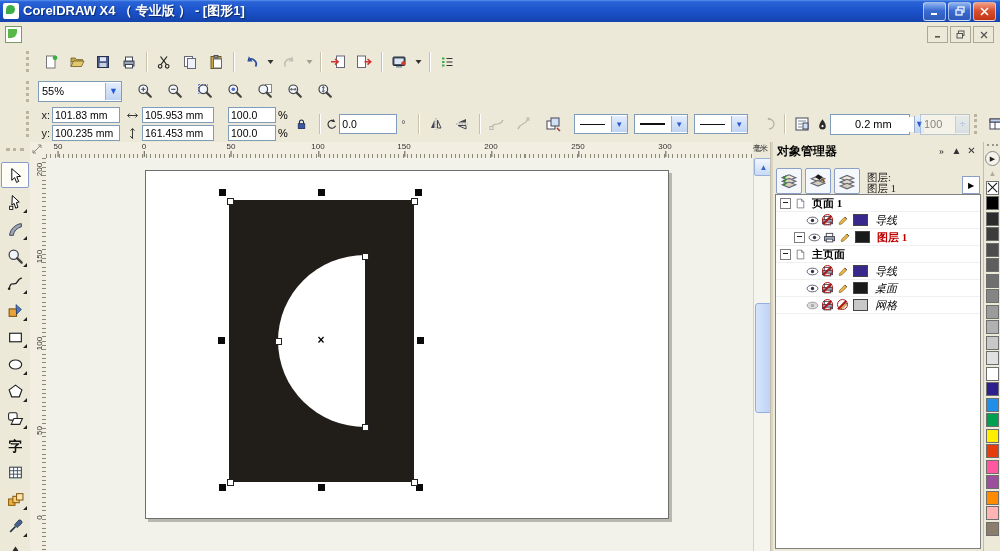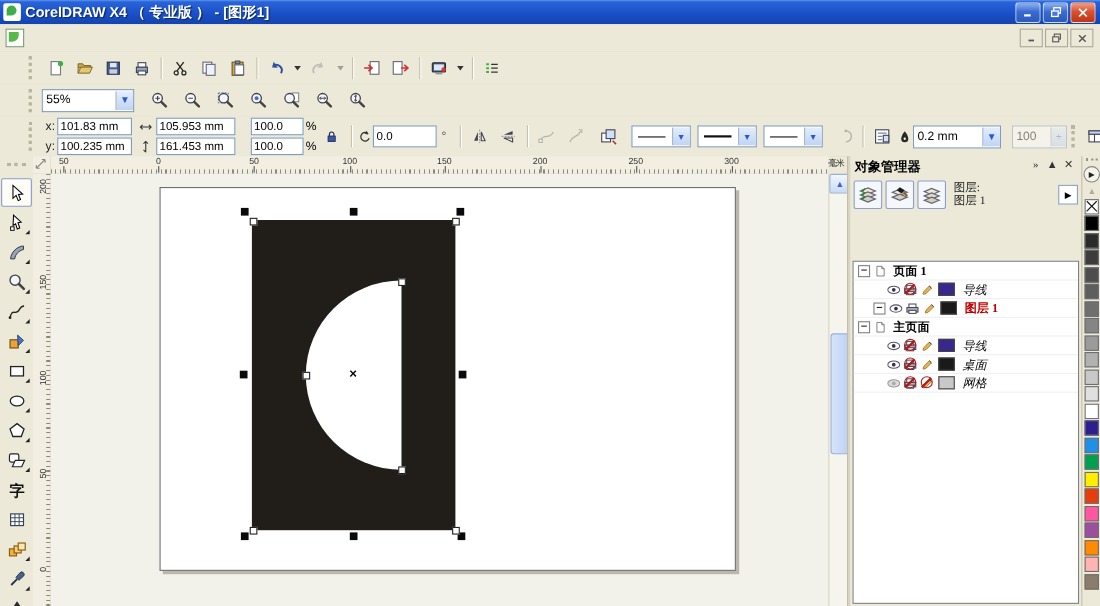--- a/index.html
+++ b/index.html
@@ -91,26 +91,26 @@
   #vscroll{position:absolute;left:753px;top:16px;width:17px;height:393px;background:#F5F4ED;border-left:1px solid #d8d4c0;}
   #vscroll .sbtn{position:absolute;left:0;top:0;width:17px;height:16px;background:linear-gradient(180deg,#F2F7FE,#C8DAF6);border:1px solid #98B0D8;border-radius:2px;color:#3A66C8;font-size:8px;display:flex;align-items:center;justify-content:center;}
   #vscroll .thumb{position:absolute;left:1px;top:145px;width:15px;height:108px;background:linear-gradient(90deg,#D6E4FB,#BCD2F4);border:1px solid #94AEDE;border-radius:3px;}
   
   #divider{position:absolute;left:770px;top:0;width:3px;height:409px;background:#d9d5c2;border-left:1px solid #c2beab;}
   #docker{position:absolute;left:773px;top:0;width:210px;height:409px;background:#ECE9D8;font-family:Liberation Serif, serif;}
   #docker-header{height:18px;display:flex;align-items:center;padding:0 4px;}
   #docker-title{font-weight:bold;font-size:12px;}
   #docker-header .hbtn{margin-left:auto;}
   .hicon{width:15px;height:13px;display:flex;align-items:center;justify-content:center;color:#333;font-size:10px;line-height:1;}
-  #docker-controls{height:34px;display:flex;align-items:center;padding:0 3px;gap:3px;}
+  #docker-controls{height:34px;display:flex;align-items:flex-end;padding:0 3px;gap:3px;}
   .dbtn{width:24px;height:24px;border:1px solid #8aa0c8;border-radius:2px;background:#F4F7FC;display:flex;align-items:center;justify-content:center;}
   .dbtn svg{width:18px;height:18px;}
   #layer-caption{font-size:10.5px;line-height:11px;margin-left:4px;color:#222;}
   #layer-flyout{margin-left:auto;width:16px;height:16px;border:1px solid #8aa0c8;background:#fff;display:flex;align-items:center;justify-content:center;font-size:8px;color:#000;}
-  #tree{position:absolute;left:2px;top:52px;right:2px;bottom:2px;background:#fff;border:1px solid #808080;overflow:hidden;margin-top:43px;}
+  #tree{position:absolute;left:2px;top:52px;right:2px;bottom:2px;background:#fff;border:1px solid #808080;overflow:hidden;}
   .row{height:16px;display:flex;align-items:center;font-size:11px;border-bottom:1px solid #f0f0f0;white-space:nowrap;}
   .row .exp{width:9px;height:9px;border:1px solid #808080;background:#fff;position:relative;margin:0 3px 0 0;flex:0 0 auto;}
   .row .exp::after{content:"";position:absolute;left:1.5px;top:3.5px;width:5px;height:1.2px;background:#222;}
   .row .ico{width:14px;height:12px;margin-right:1px;position:relative;flex:0 0 auto;}
   .row .ico svg{width:13px;height:11px;display:block;margin-top:1px;}
   .ico.blocked::before{content:"";position:absolute;left:0.5px;top:0;width:9px;height:9px;border:1.5px solid #B01818;border-radius:50%;}
   .ico.blocked::after{content:"";position:absolute;left:0;top:4.8px;width:12px;height:1.5px;background:#B01818;transform:rotate(-45deg);}
   .row .swatch{width:13px;height:10px;border:1px solid #444;margin:0 4px 0 2px;flex:0 0 auto;}
   .row .lbl{padding:0 3px;}
   .row .lbl.italic{font-style:italic;}
@@ -469,21 +469,21 @@
         <rect x="9" y="7" width="5" height="6" fill="#cfe0f8" stroke="#445"></rect>
       </svg>
     </div>
   <div class="pb-ico">
     <svg viewBox="0 0 16 16">
         <path d="M8 1.5 C10.5 4.8 12 7.5 12 10 A4 4 0 0 1 4 10 C4 7.5 5.5 4.8 8 1.5 Z" fill="#2a2a2a"></path>
         <circle cx="8" cy="10" r="1.3" fill="#fff"></circle>
       </svg>
     </div>
   <div class="combo" style="width:78px;">
-    <input style="width: 56px;" value="0.2 mm">
+    <input style="width: 56px; margin-left: 21px;" value="0.2 mm">
     <div class="cbtn">▼</div>
   </div>
   <div class="combo" style="width:48px;margin-left:10px;opacity:.45;">
     <input style="width: 28px;" value="100">
     <div class="cbtn">÷</div>
   </div>
   <div id="docker-tab">
     <span class="grip" style="height:20px;"></span>
     <svg width="16" height="14" viewBox="0 0 16 14">
         <rect x="1" y="2" width="14" height="10" fill="#fff" stroke="#445"></rect>

